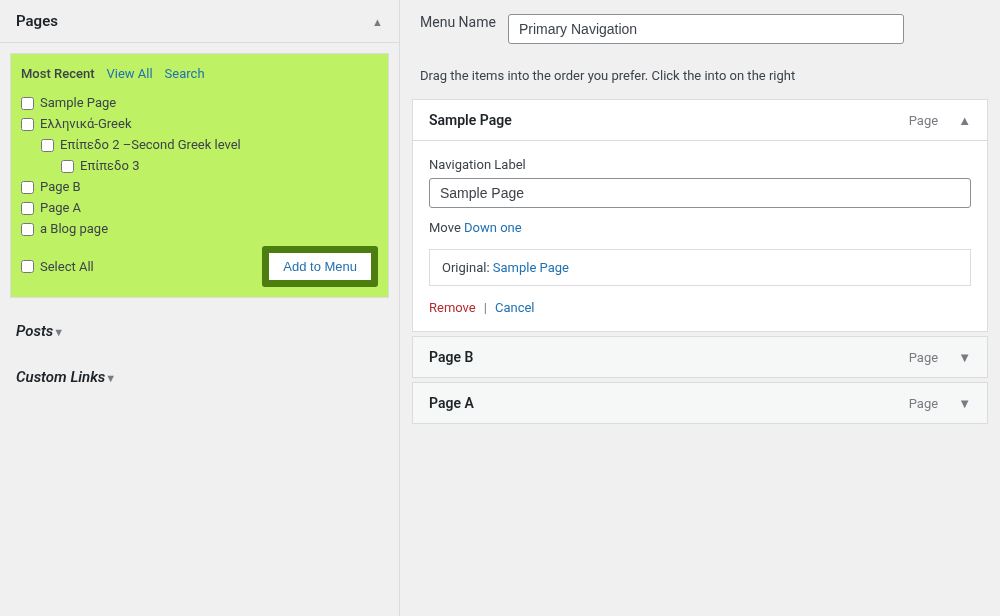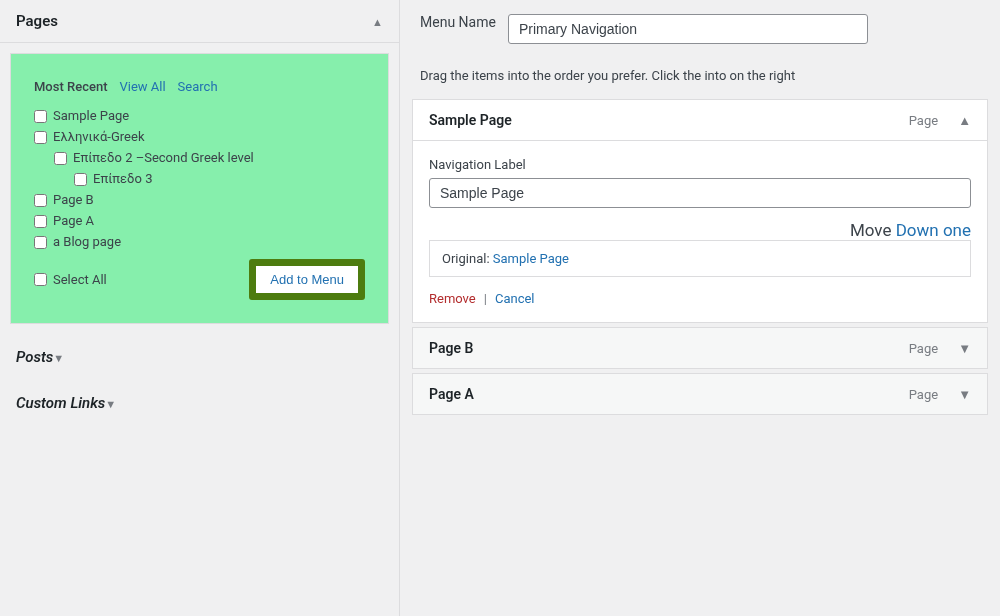--- a/index.html
+++ b/index.html
@@ -43,24 +43,24 @@
       font-size: 11px;
       color: #787c82;
     }
     .chevron-down::after {
       content: '▼';
       font-size: 11px;
       color: #787c82;
     }
 
     .pages-section {
-      background: #86efac;
+      background: #bef264;
       border: 1px solid #dcdcde;
       margin: 10px;
-      padding: 23px;
+      padding: 10px;
     }
 
     .tabs {
       display: flex;
       gap: 12px;
       margin-bottom: 12px;
     }
     .tab {
       font-size: 13px;
       cursor: pointer;
@@ -134,21 +134,21 @@
     .menu-name-label {
       font-size: 14px;
       color: #3c434a;
       white-space: nowrap;
     }
     .menu-name-input {
       border: 1px solid #8c8f94;
       background: #fff;
       padding: 6px 10px;
       font-size: 14px;
-      width: 360px;
+      width: 396px;
       border-radius: 3px;
       color: #3c434a;
     }
 
     .instructions {
       padding: 10px 20px 16px;
       font-size: 13px;
       color: #3c434a;
     }
 
@@ -193,23 +193,23 @@
     .nav-label-input {
       width: 100%;
       border: 1px solid #8c8f94;
       padding: 6px 10px;
       font-size: 14px;
       border-radius: 3px;
       margin-bottom: 12px;
       color: #3c434a;
     }
     .move-row {
-      font-size: 17px;
-      color: #3c434a;
-      text-align: right;
+      font-size: 13px;
+      color: #3c434a;
+      margin-bottom: 14px;
     }
     .move-row a {
       color: #2271b1;
       text-decoration: none;
     }
     .original-row {
       border: 1px solid #dcdcde;
       padding: 10px 12px;
       font-size: 13px;
       color: #3c434a;

